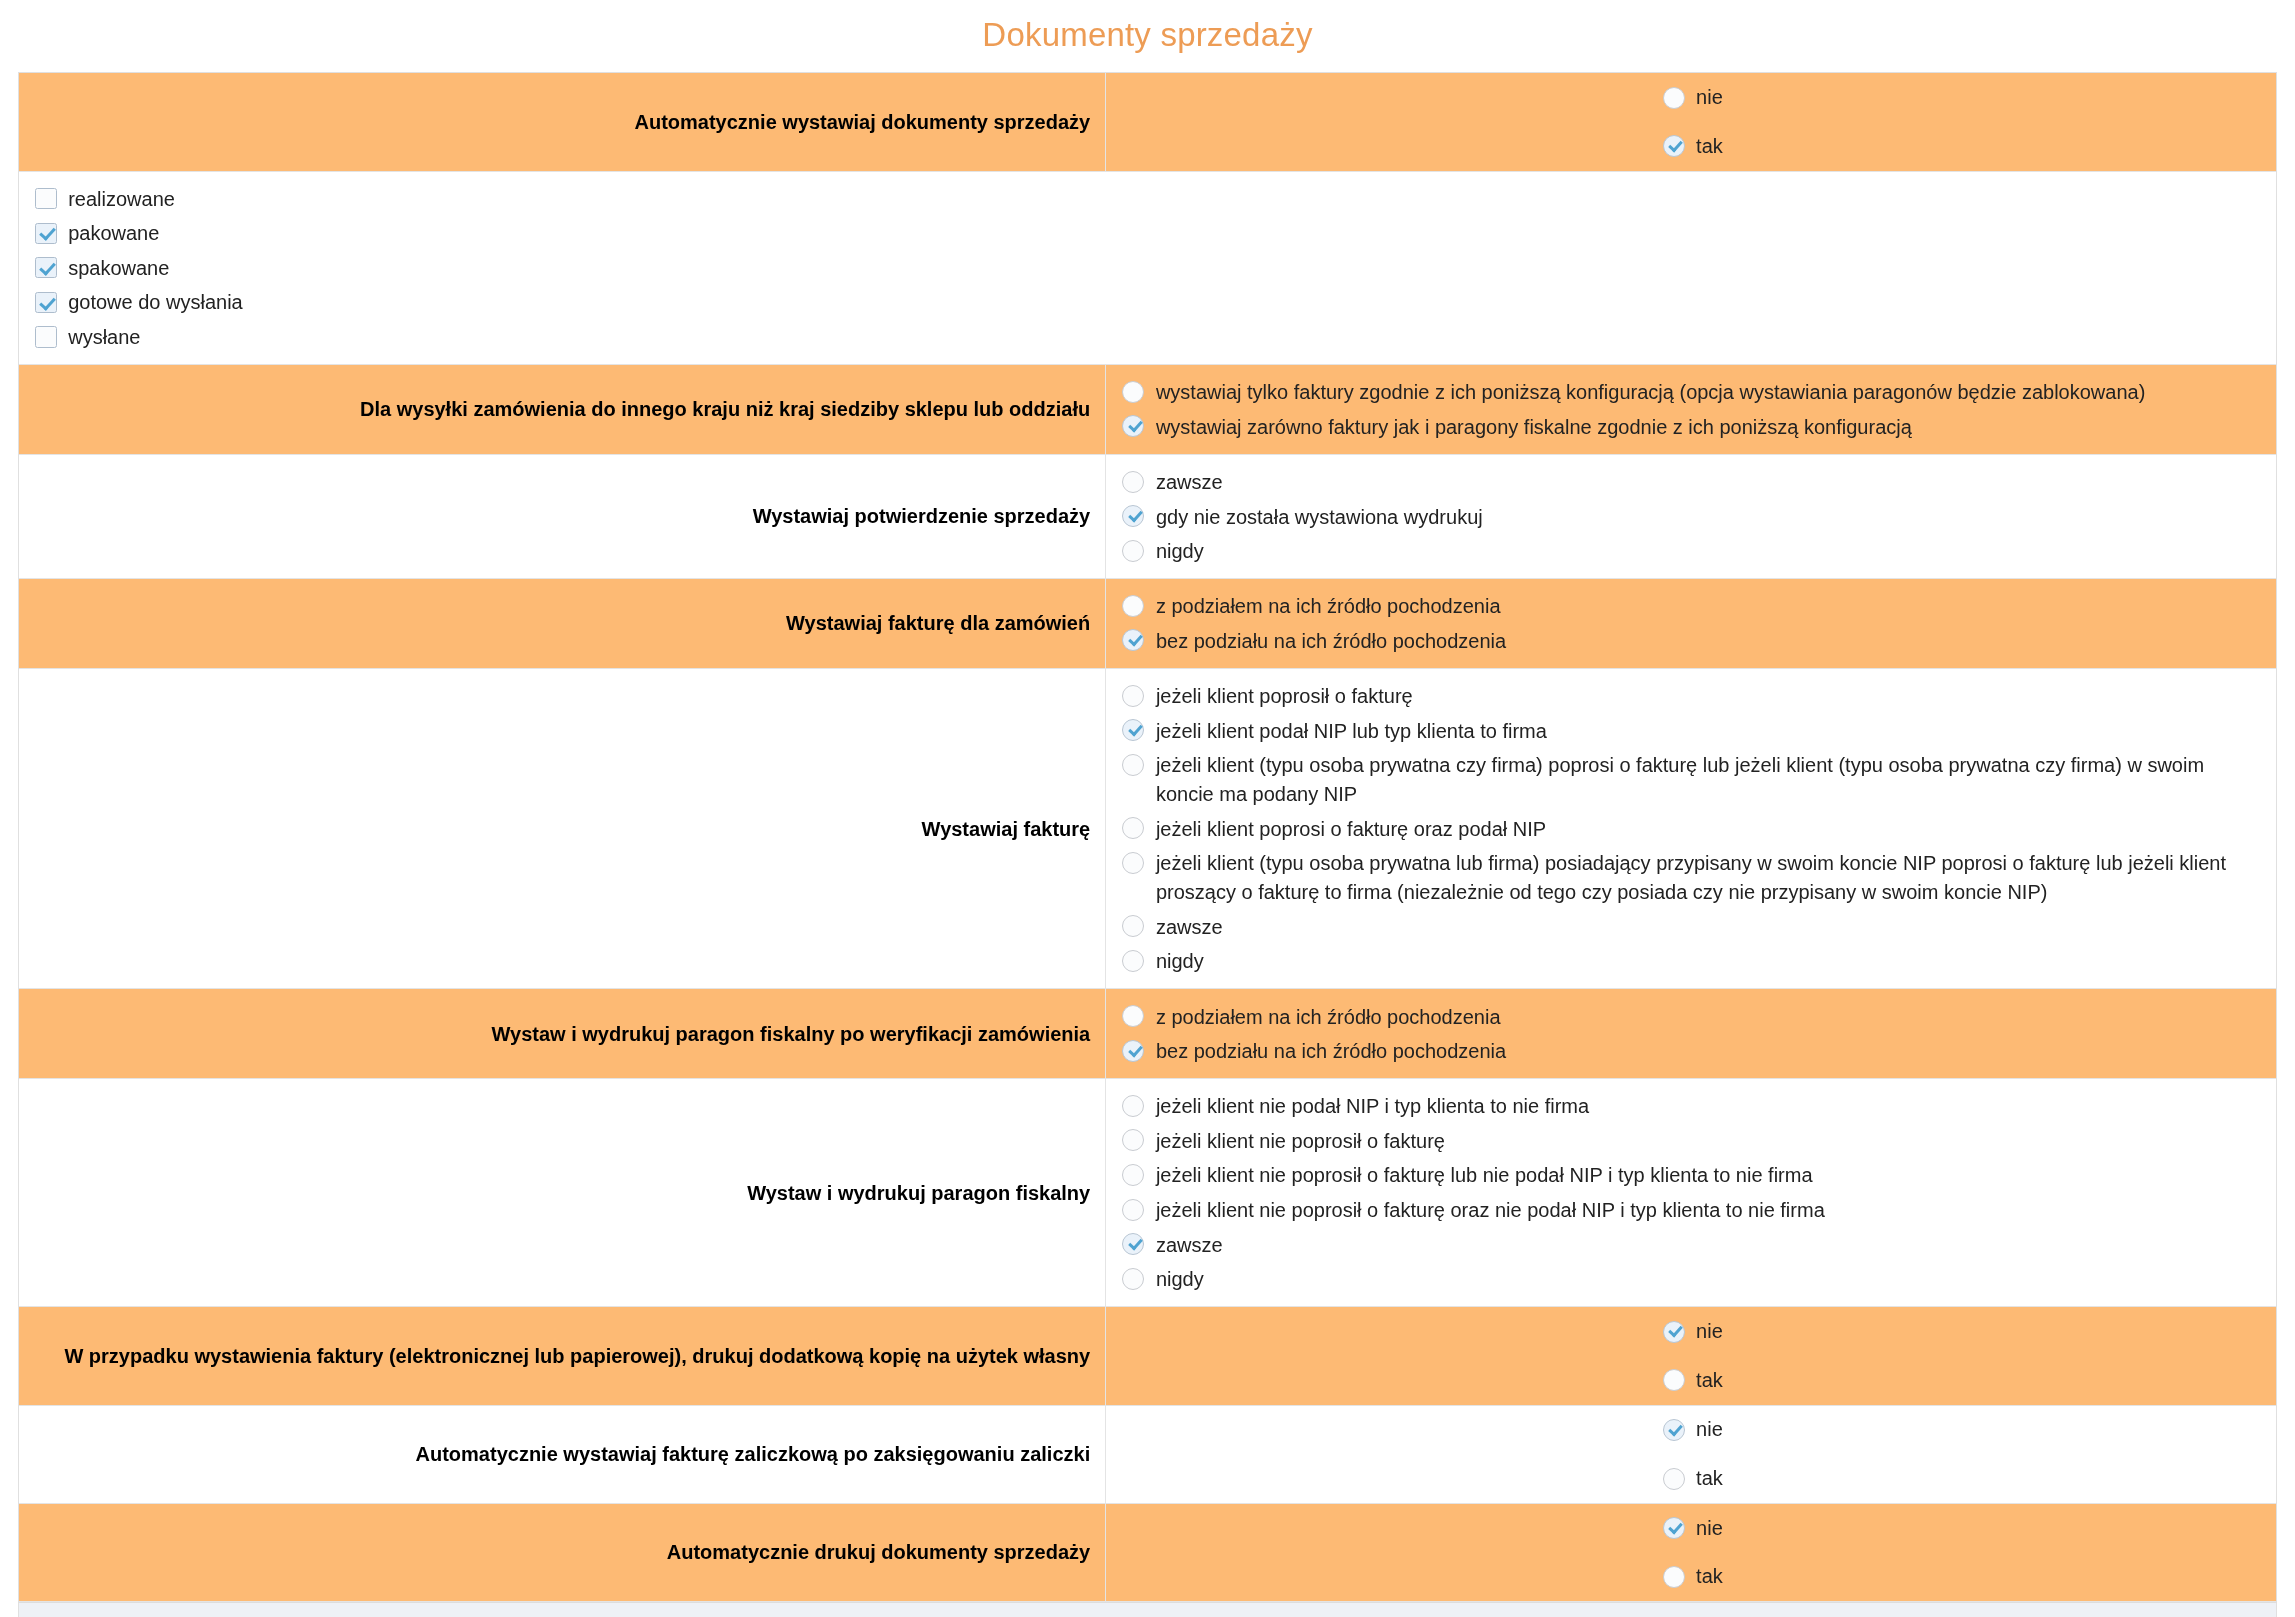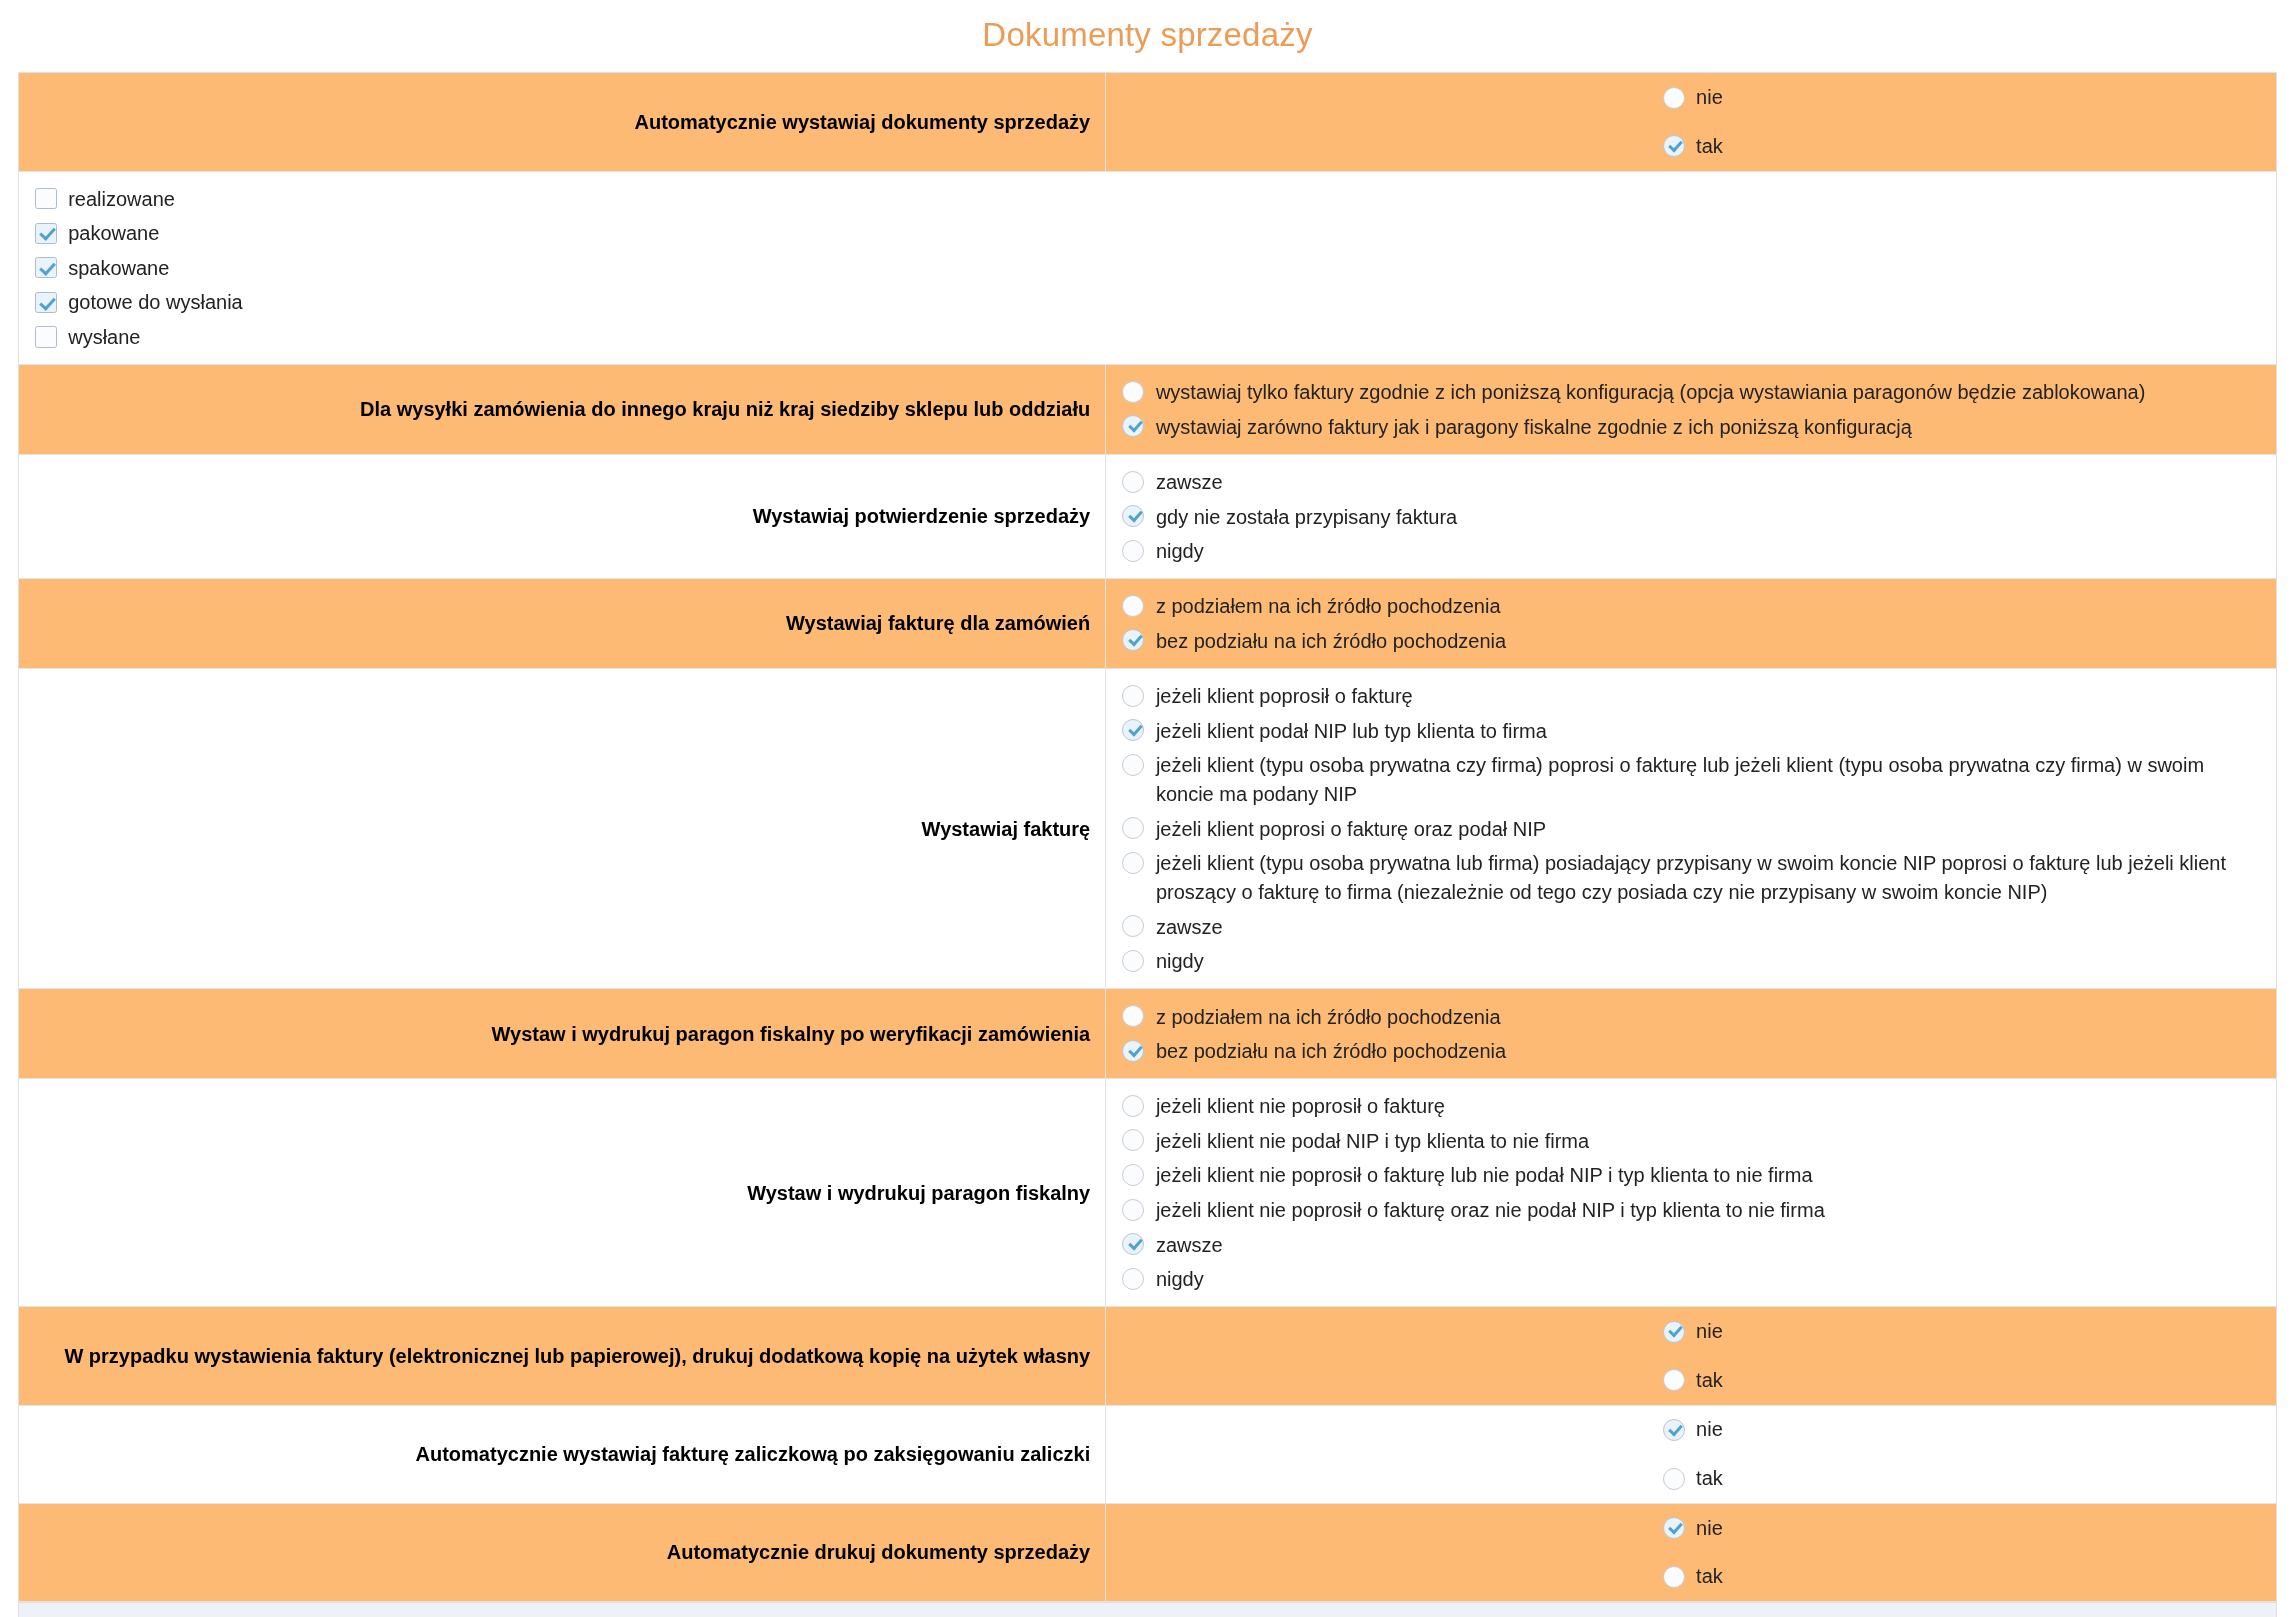--- a/index.html
+++ b/index.html
@@ -204,21 +204,21 @@
       <div class="label-cell">
         <span>Wystawiaj potwierdzenie sprzedaży</span>
       </div>
       <div class="control-cell">
         <label class="opt">
           <span class="radio"></span>
           <span class="opt-text">zawsze</span>
         </label>
         <label class="opt">
           <span class="radio on"></span>
-          <span class="opt-text">gdy nie została przypisany faktura</span>
+          <span class="opt-text">gdy nie została wystawiona wydrukuj</span>
         </label>
         <label class="opt">
           <span class="radio"></span>
           <span class="opt-text">nigdy</span>
         </label>
       </div>
     </div>
     <div class="row odd">
       <div class="label-cell">
         <span>Wystawiaj fakturę dla zamówień</span>
@@ -284,25 +284,25 @@
         </label>
       </div>
     </div>
     <div class="row even">
       <div class="label-cell">
         <span>Wystaw i wydrukuj paragon fiskalny</span>
       </div>
       <div class="control-cell">
         <label class="opt">
           <span class="radio"></span>
+          <span class="opt-text">jeżeli klient nie podał NIP i typ klienta to nie firma</span>
+        </label>
+        <label class="opt">
+          <span class="radio"></span>
           <span class="opt-text">jeżeli klient nie poprosił o fakturę</span>
-        </label>
-        <label class="opt">
-          <span class="radio"></span>
-          <span class="opt-text">jeżeli klient nie podał NIP i typ klienta to nie firma</span>
         </label>
         <label class="opt">
           <span class="radio"></span>
           <span class="opt-text">jeżeli klient nie poprosił o fakturę lub nie podał NIP i typ klienta to nie firma</span>
         </label>
         <label class="opt">
           <span class="radio"></span>
           <span class="opt-text">jeżeli klient nie poprosił o fakturę oraz nie podał NIP i typ klienta to nie firma</span>
         </label>
         <label class="opt">

